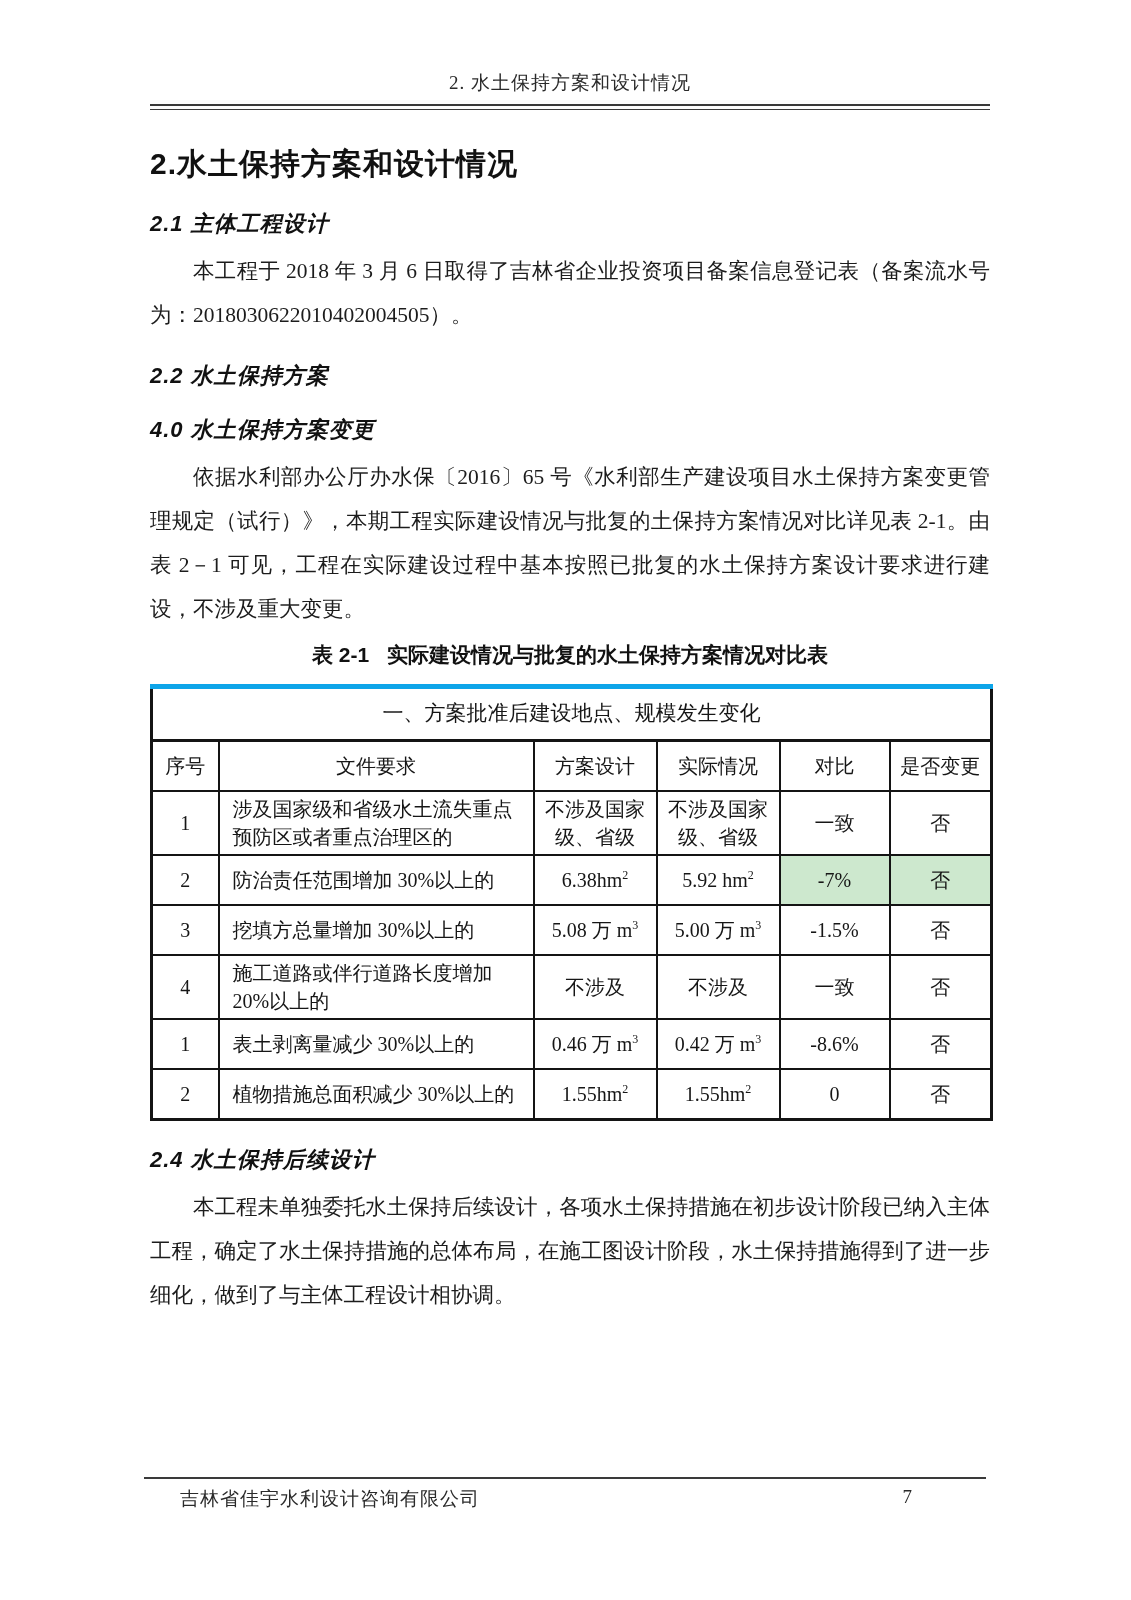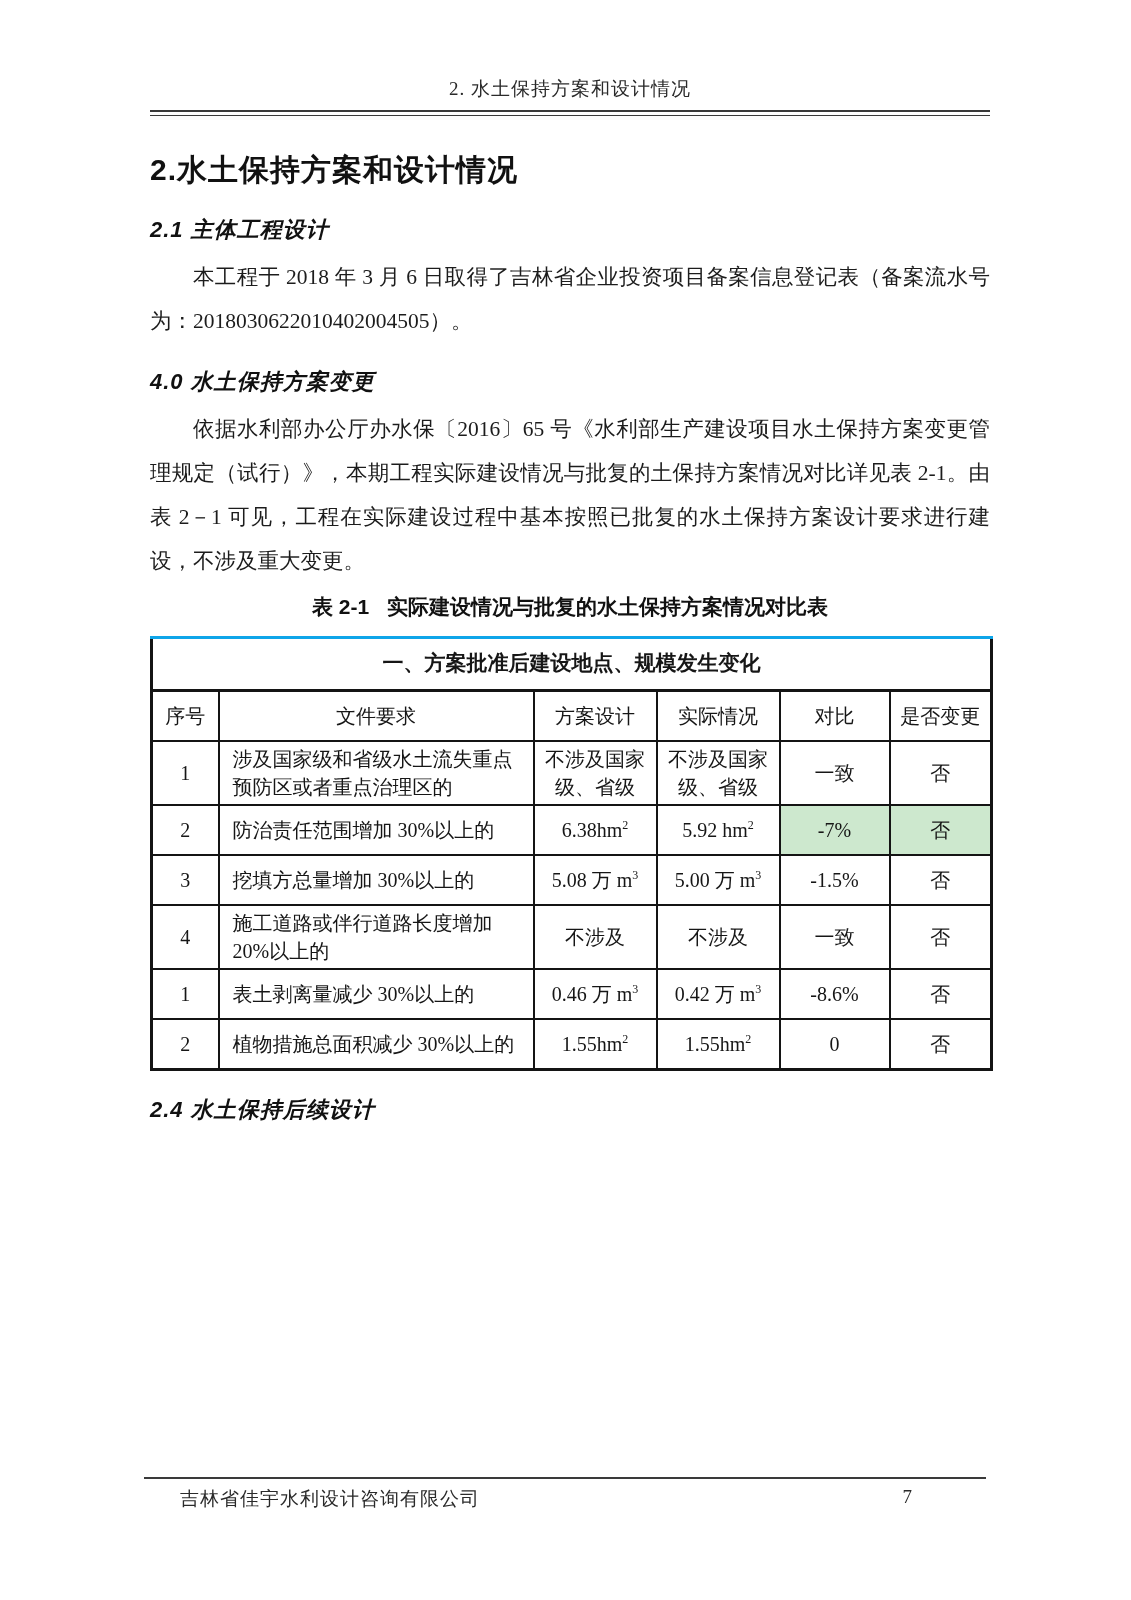--- a/index.html
+++ b/index.html
@@ -7,21 +7,21 @@
     position:relative;
     width:1131px;height:1600px;
     background:#ffffff;
     overflow:hidden;
     font-family:"Liberation Serif","DejaVu Serif",serif;
     color:#1c1c1c;
   }
   .content{margin:0 141px 0 150px;width:840px;}
   
   .page-header{padding-top:70px;text-align:center;}
-  .running-title{font-size:19px;letter-spacing:1px;color:#2a2a2a;margin-top:6px;}
+  .running-title{font-size:19px;letter-spacing:1px;color:#2a2a2a;}
   .header-rule{margin-top:8px;height:3px;border-top:2px solid #3a3a3a;border-bottom:1px solid #3a3a3a;}
   
   h1.chapter{
     font-family:"Liberation Sans","DejaVu Sans",sans-serif;
     font-size:30px;font-weight:bold;letter-spacing:1px;
     margin:34px 0 0 0;color:#111;
   }
   h2.sect{
     font-family:"Liberation Sans","DejaVu Sans",sans-serif;
     font-size:22px;font-weight:bold;letter-spacing:1px;
@@ -42,22 +42,22 @@
     margin-top:15px;width:840px;border-collapse:collapse;table-layout:fixed;
     font-size:20px;color:#161616;
   }
   table.cmp td{
     border:2px solid #141414;
     text-align:center;vertical-align:middle;
     padding:3px 4px;line-height:1.4;
   }
   table.cmp td.req{text-align:left;padding-left:13px;padding-right:8px;}
   table.cmp tr.part-row td{
-    font-weight:bold;font-size:21px;height:44px;
-    border-top:3px solid #0ea5e9;border-bottom:3px solid #141414;
+    font-weight:normal;font-size:21px;height:44px;
+    border-top:5px solid #0ea5e9;border-bottom:3px solid #141414;
   }
   table.cmp tr.head-row td{font-weight:normal;height:42px;}
   table.cmp tr.data-row td{height:42px;}
   table.cmp tr.tall td{height:52px;}
   table.cmp{border:3px solid #141414;}
   table.cmp sup{font-size:12px;line-height:0;}
   
   .footer{
     position:absolute;left:144px;top:1477px;width:842px;
     border-top:2px solid #3a3a3a;
@@ -79,20 +79,21 @@
     </div>
   </div>
 
   <div class="content">
 
     <h1 class="chapter">2.水土保持方案和设计情况</h1>
 
     <h2 class="sect">2.1 主体工程设计</h2>
     <p class="body">本工程于 2018 年 3 月 6 日取得了吉林省企业投资项目备案信息登记表（备案流水号为：2018030622010402004505）。</p>
 
+    <h2 class="sect">2.2 水土保持方案</h2>
 
     <h2 class="sect">4.0 水土保持方案变更</h2>
     <p class="body">依据水利部办公厅办水保〔2016〕65 号《水利部生产建设项目水土保持方案变更管理规定（试行）》，本期工程实际建设情况与批复的土保持方案情况对比详见表 2-1。由表 2－1 可见，工程在实际建设过程中基本按照已批复的水土保持方案设计要求进行建设，不涉及重大变更。</p>
 
     <div class="tbl-caption">
       <span class="cap-label">表 2-1</span><span>实际建设情况与批复的水土保持方案情况对比表</span>
     </div>
 
     <table class="cmp">
       <colgroup>
@@ -167,20 +168,21 @@
           <td class="req">植物措施总面积减少 30%以上的</td>
           <td><span>1.55hm</span><sup>2</sup></td>
           <td><span>1.55hm</span><sup>2</sup></td>
           <td>0</td>
           <td>否</td>
         </tr>
       </tbody>
     </table>
 
     <h2 class="sect">2.4 水土保持后续设计</h2>
+    <p class="body">本工程未单独委托水土保持后续设计，各项水土保持措施在初步设计阶段已纳入主体工程，确定了水土保持措施的总体布局，在施工图设计阶段，水土保持措施得到了进一步细化，做到了与主体工程设计相协调。</p>
 
   </div>
 
   <div class="footer">
     <span class="company">吉林省佳宇水利设计咨询有限公司</span>
     <span class="pageno">7</span>
   </div>
 
 </div>
 

